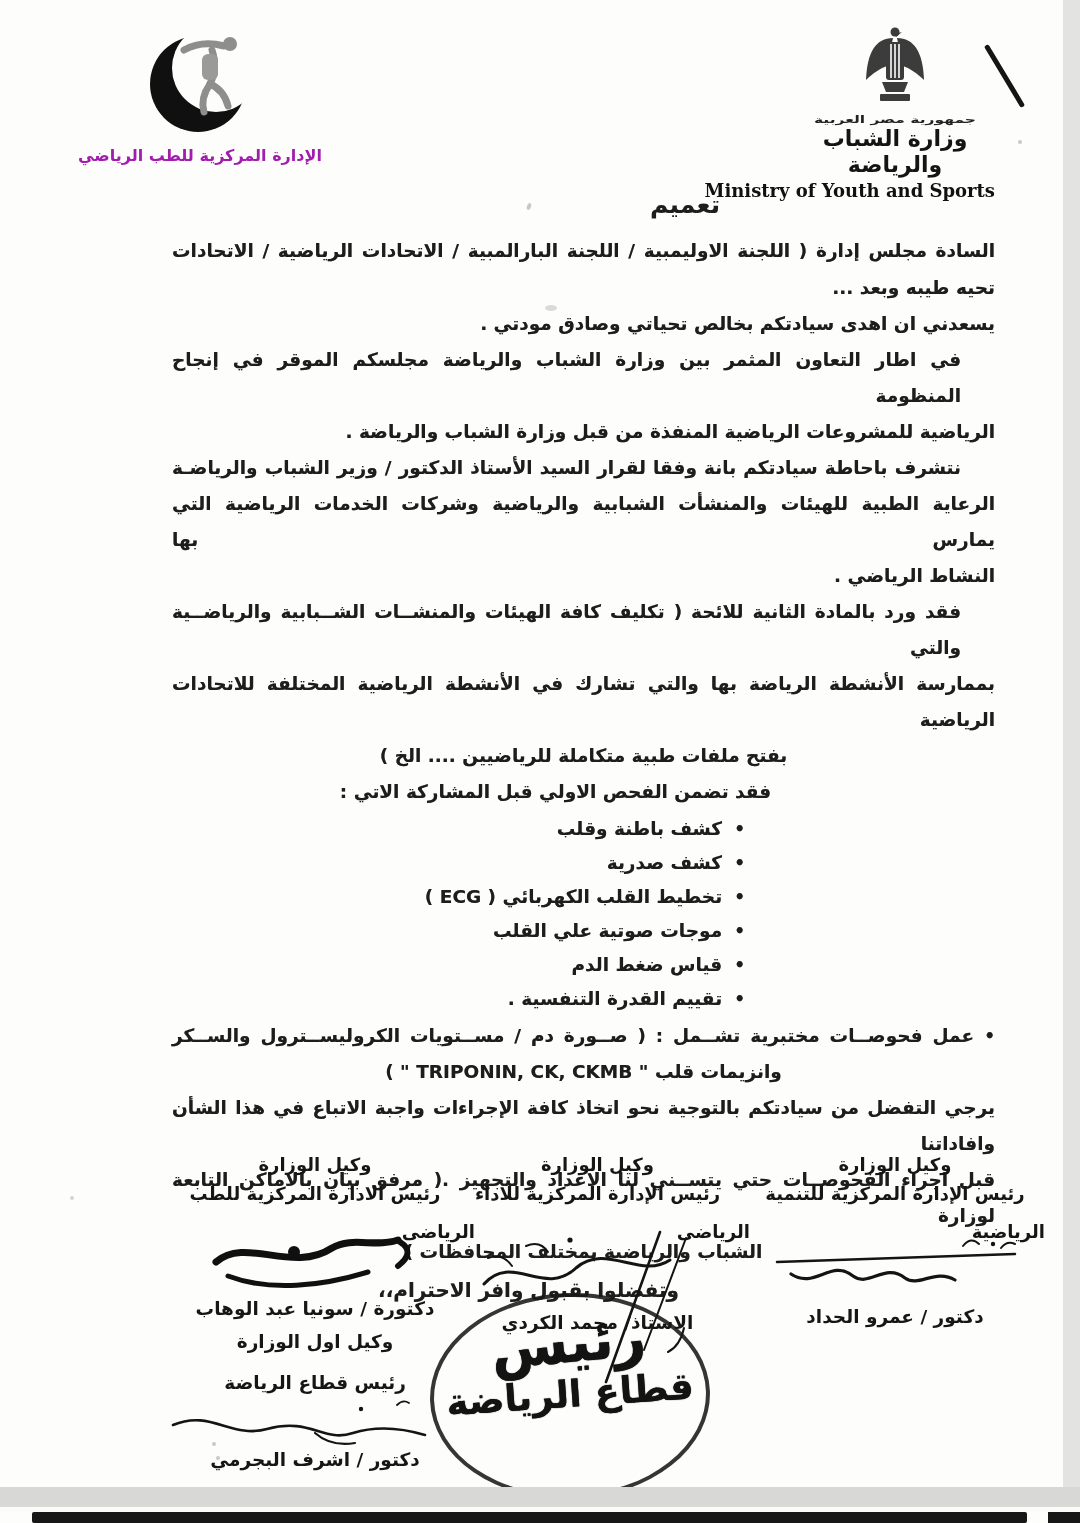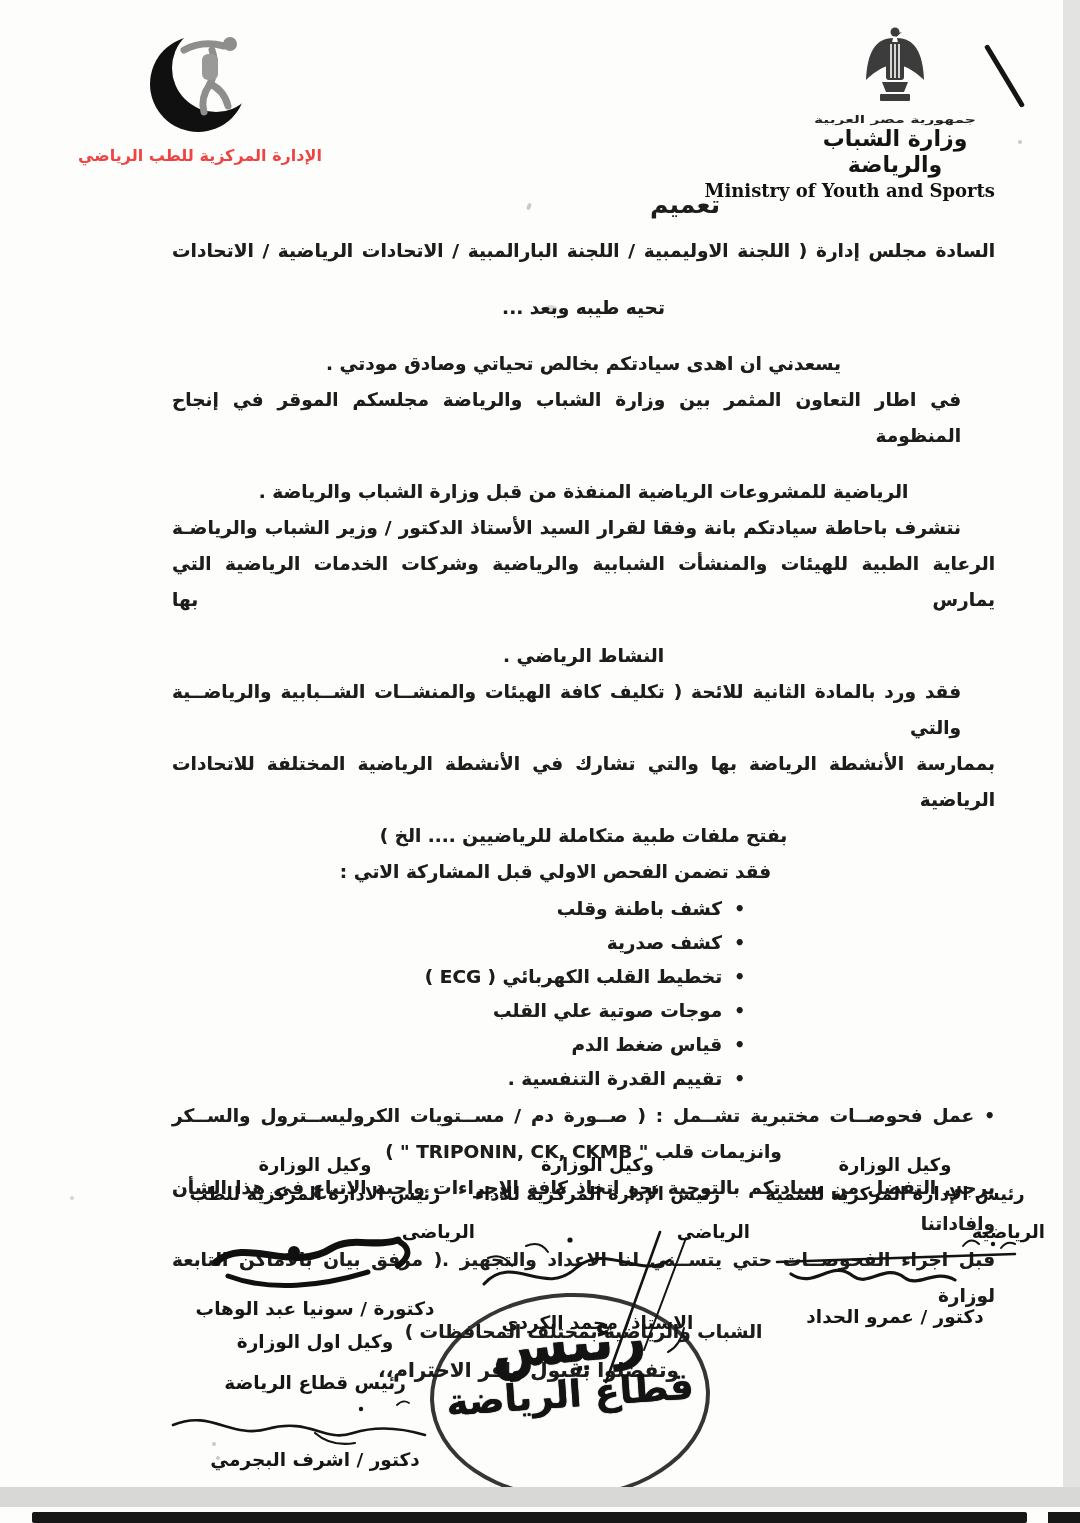--- a/index.html
+++ b/index.html
@@ -13,36 +13,36 @@
   .edge-right{position:absolute;right:0;top:0;width:17px;height:1523px;background:#e3e3e1;}
   .strip-gray{position:absolute;left:0;top:1487px;width:1080px;height:20px;background:#d8d8d6;}
   .strip-white{position:absolute;left:0;top:1507px;width:1080px;height:5px;background:#fbfbfa;}
   .bar-black{position:absolute;left:32px;top:1512px;width:995px;height:11px;background:#171717;border-radius:2px;}
   .bar-black-r{position:absolute;left:1048px;top:1512px;width:32px;height:11px;background:#171717;}
   .pen-stroke{position:absolute;left:1002px;top:40px;width:5px;height:72px;background:#151515;border-radius:3px;transform:rotate(-31deg);}
   .speck{position:absolute;background:#8a8a88;border-radius:50%;opacity:.45;}
   
   .logo-left{position:absolute;left:60px;top:26px;width:280px;text-align:center;}
   .logo-left svg{display:block;margin:0 auto;}
-  .logo-label{margin-top:2px;font-size:16px;font-weight:700;color:#ef4444;direction:rtl;}
+  .logo-label{margin-top:2px;font-size:16px;font-weight:700;color:#a21caf;direction:rtl;}
   .emblem{position:absolute;left:795px;top:24px;width:200px;text-align:center;direction:rtl;}
   .emblem svg{display:block;margin:0 auto;}
   .emblem-republic{font-size:10px;font-weight:700;color:#222;transform:scaleX(1.55);white-space:nowrap;}
   .emblem-ar{font-size:22px;font-weight:900;color:#141414;line-height:26px;margin-top:1px;}
   .emblem-en{font-size:18px;font-weight:700;color:#111;font-family:"DejaVu Serif", serif;margin-top:2px;white-space:nowrap;}
   
   .doc-title{position:absolute;left:0;top:190px;width:1200px;text-align:center;font-size:25px;font-weight:700;direction:rtl;transform:translateX(60px);}
   .doc-title-inner{display:inline-block;transform:translateX(25px);}
   .doc-body{
     position:absolute;left:172px;top:231px;width:823px;direction:rtl;
     font-size:18.5px;font-weight:700;line-height:36px;
     text-shadow:0 0 .6px rgba(10,10,10,.5);
   }
   .jline{text-align:justify;text-align-last:justify;}
-  .rline{text-align:center;margin-top:20px;}
+  .rline{text-align:right;}
   .cline{text-align:center;}
   .addr{line-height:39px;}
   .addr2{padding-left:0;padding-right:90px;}
   .ind{padding-right:34px;}
   .p4{padding-left:0;text-align:center;}
   .p4 .inner{display:inline-block;transform:translateX(-28px);}
   .bullets{padding-right:250px;margin:2px 0 0 0;line-height:34px;}
   .bullet{text-align:right;}
   .bullet::before{content:"•";margin-left:12px;font-size:17px;}
   .lab-bullet{margin-top:2px;}

